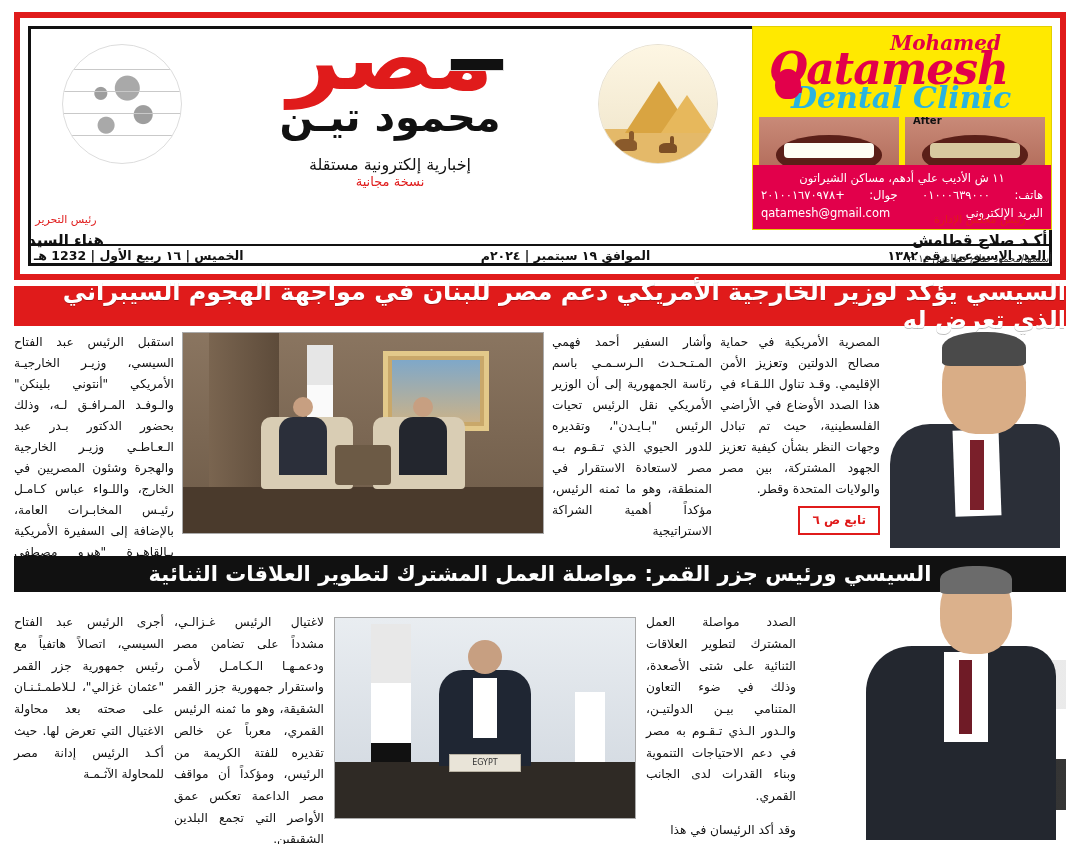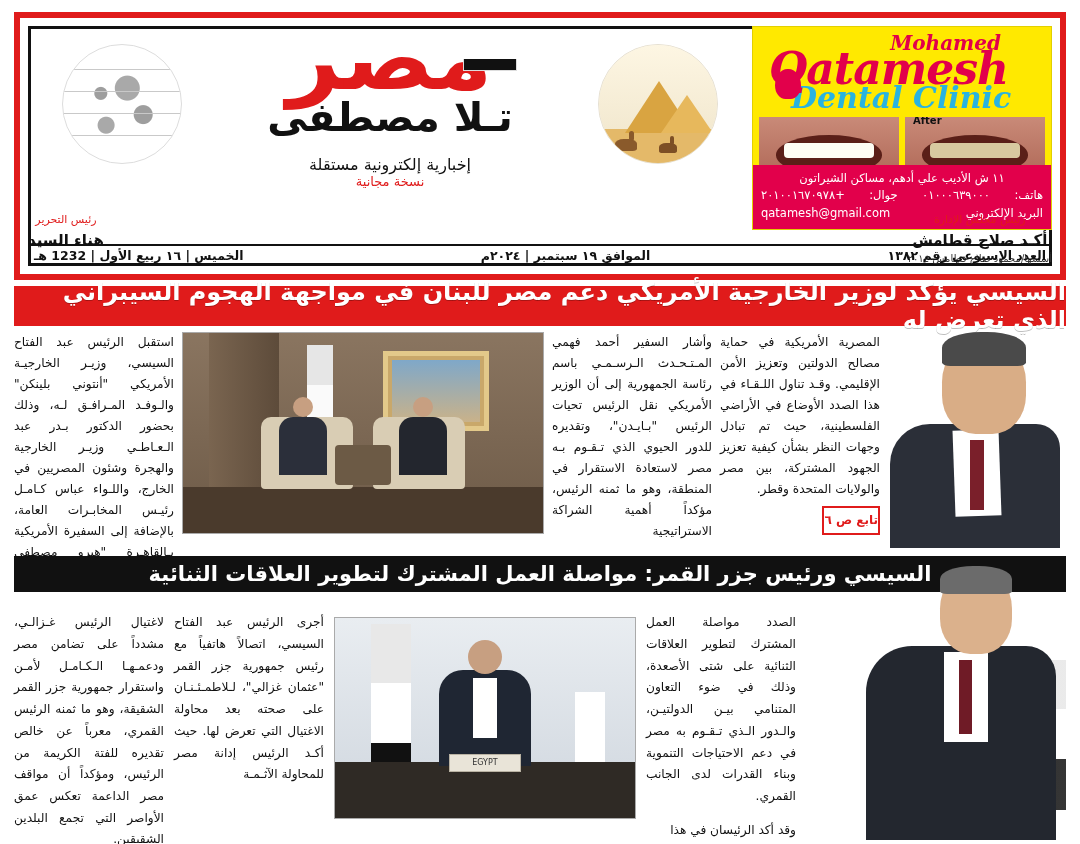--- a/index.html
+++ b/index.html
@@ -205,21 +205,21 @@
     position:absolute;right:0;top:0;width:210px;height:216px;overflow:hidden;
   }
   .cut-head{position:absolute;right:40px;top:6px;width:84px;height:96px;background:#d9ad86;border-radius:46% 46% 40% 40%;}
   .cut-hair{position:absolute;right:40px;top:0px;width:84px;height:34px;background:#4a4a4a;border-radius:46% 46% 10% 10%;}
   .cut-body{position:absolute;right:6px;top:92px;width:170px;height:124px;background:#2b2f38;border-radius:40px 24px 0 0;}
   .cut-shirt{position:absolute;right:66px;top:98px;width:46px;height:86px;background:#fff;transform:rotate(-2deg);}
   .cut-tie{position:absolute;right:82px;top:108px;width:14px;height:70px;background:#7a1f2a;}
 
   .follow{
     display:inline-block;border:2px solid #e01b1b;color:#e01b1b;font-weight:bold;
-    font-size:12px;padding:2px 0;margin-top:6px;
+    font-size:12px;padding:2px 12px;margin-top:6px;
   }
 
   
   .subbanner{
     position:absolute;left:14px;top:556px;width:1052px;height:36px;
     background:#111;display:flex;align-items:center;justify-content:center;
   }
   .subbanner h2{margin:0;color:#fff;font-size:21px;font-weight:bold;}
 
   
@@ -283,21 +283,21 @@
             <span style="top:24px"></span>
               <span style="top:46px"></span>
             <span style="top:68px"></span>
               <span style="top:90px"></span>
           </div>
         </div>
 
         <div class="bigword">
           <div class="masr">مصر</div>
           <div class="flag"></div>
-          <div class="latin">تـلا مصطفى</div>
+          <div class="latin">محمود تيـن</div>
           <div class="subtitle">إخبارية إلكترونية مستقلة</div>
           <div class="free">نسخة مجانية</div>
         </div>
       </div>
     </div>
 
     <div class="advert">
       <div class="ad-logo">
         <div class="ad-mohamed">Mohamed</div>
         <div style="position:relative">
@@ -395,25 +395,25 @@
       <div class="cut-hair"></div>
     </div>
   </div>
 
   <div class="subbanner">
     <h2>السيسي ورئيس جزر القمر: مواصلة العمل المشترك لتطوير العلاقات الثنائية</h2>
   </div>
 
   <div class="story2">
     <div class="col2">
+      <p>أجرى الرئيس عبد الفتاح السيسي، اتصالاً هاتفياً مع رئيس جمهورية جزر القمر "عثمان غزالي"، لـلاطمـئـنـان على صحته بعد محاولة الاغتيال التي تعرض لها. حيث أكـد الرئيس إدانة مصر للمحاولة الآثـمـة</p>
+    </div>
+
+    <div class="col2">
       <p>لاغتيال الرئيس غـزالـي، مشدداً على تضامن مصر ودعمـهـا الـكـامـل لأمـن واستقرار جمهورية جزر القمر الشقيقة، وهو ما ثمنه الرئيس القمري، معرباً عن خالص تقديره للفتة الكريمة من الرئيس، ومؤكداً أن مواقف مصر الداعمة تعكس عمق الأواصر التي تجمع البلدين الشقيقين.</p>
-    </div>
-
-    <div class="col2">
-      <p>أجرى الرئيس عبد الفتاح السيسي، اتصالاً هاتفياً مع رئيس جمهورية جزر القمر "عثمان غزالي"، لـلاطمـئـنـان على صحته بعد محاولة الاغتيال التي تعرض لها. حيث أكـد الرئيس إدانة مصر للمحاولة الآثـمـة</p>
     </div>
 
     <div class="photo2">
       <div class="p2-bg"></div>
       <div class="p2-flagL"></div>
       <div class="p2-flagR"></div>
       <div class="p2-desk"></div>
       <div class="p2-person"></div>
       <div class="p2-name">EGYPT</div>
     </div>

